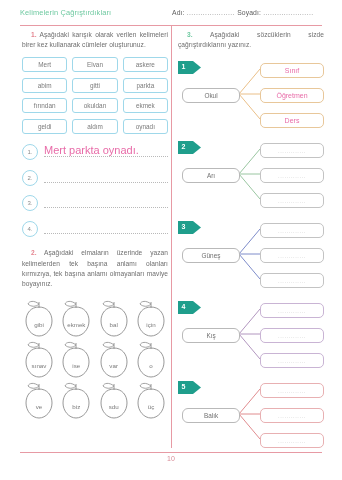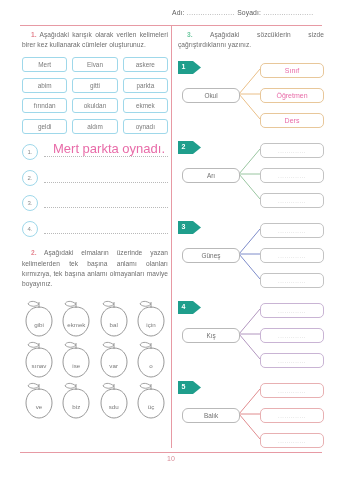--- a/index.html
+++ b/index.html
@@ -173,23 +173,23 @@
   }
   .ans-line .dotline {
     position: absolute;
     left: 0;
     right: 0;
     bottom: 2px;
     border-bottom: 1px dotted #b9b9b9;
   }
   .ans-line .written {
     position: absolute;
-    left: 9px;
+    left: 0;
     bottom: 3.5px;
-    font-size: 13px;
+    font-size: 11px;
     color: #e86ba8;
     white-space: nowrap;
   }
 
   
   .apples {
     margin-top: 9px;
     display: flex;
     flex-direction: column;
     gap: 1px;
@@ -291,20 +291,21 @@
     width: 146px; height: 78px;
     z-index: 1;
   }
 </style>
 </head>
 <body>
 
 <div class="page">
 
   <div class="header">
+    <div class="wsheet-title">Kelimelerin Çağrıştırdıkları</div>
     <div class="namefields">
       <span>Adı:</span><span class="dots"> .....................  </span><span>Soyadı:</span><span class="dots"> ......................</span>
     </div>
   </div>
   <div class="header-rule"></div>
   <div class="divider"></div>
   <div class="footer-rule"></div>
   <div class="page-num">10</div>
 
   <div class="col-left">

